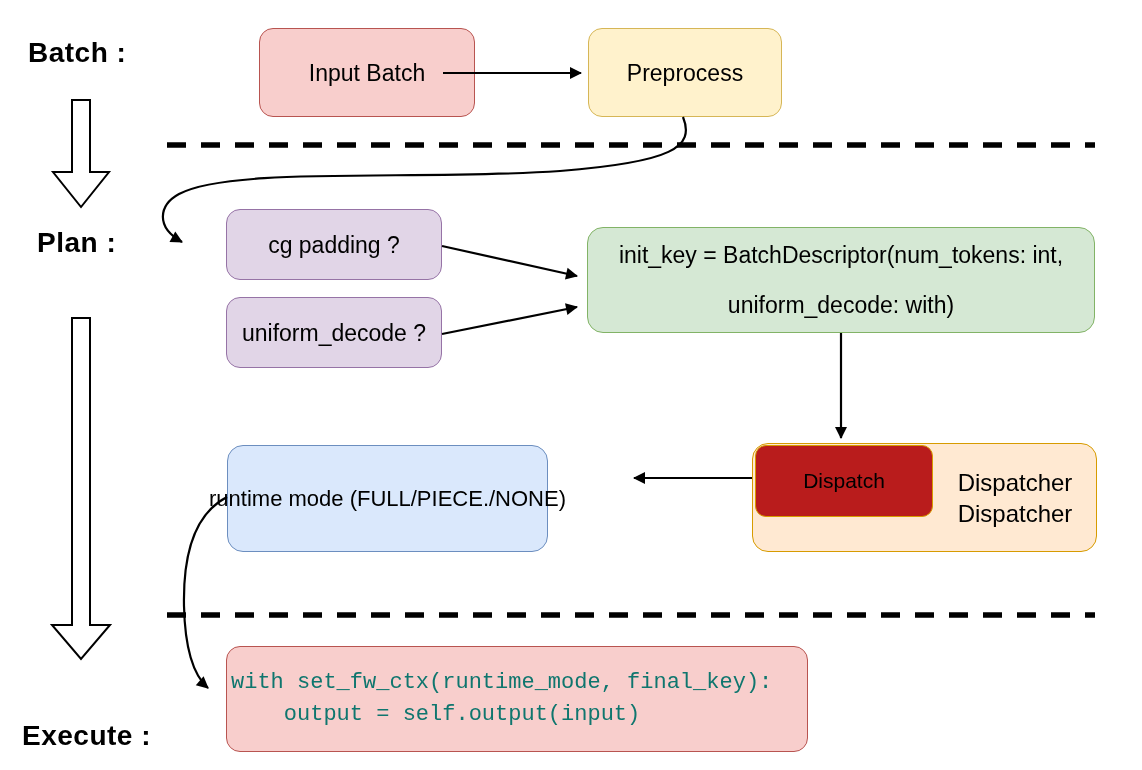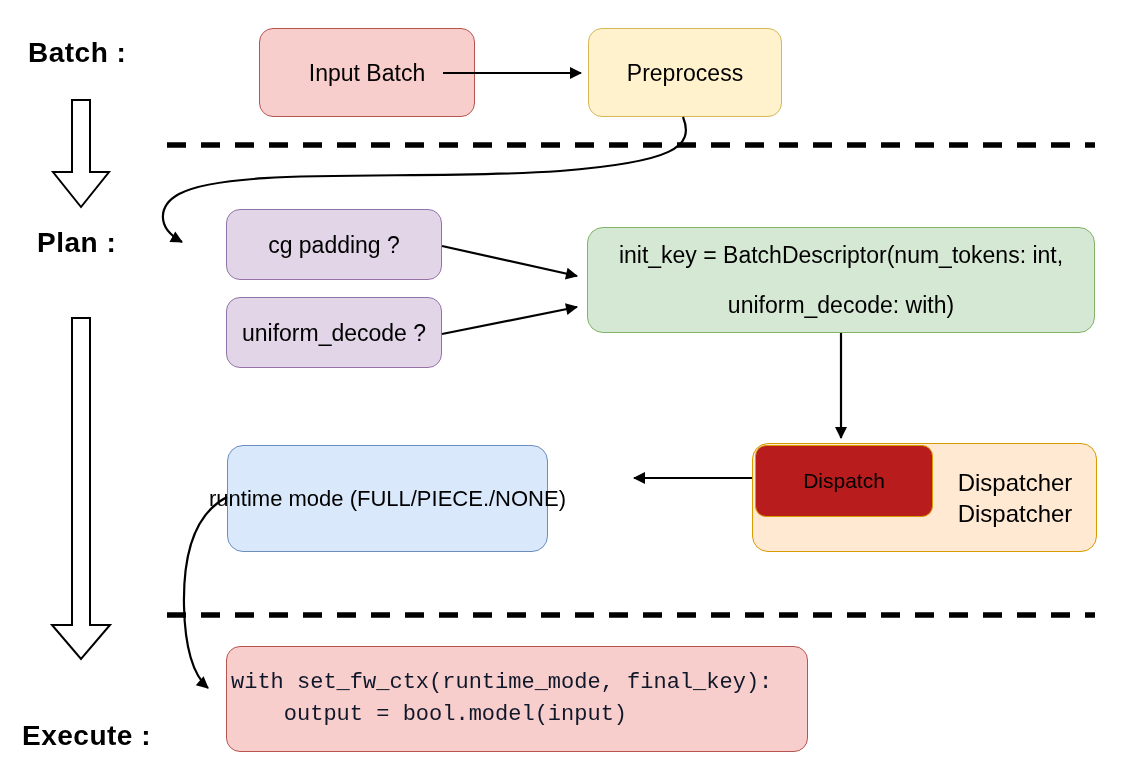--- a/index.html
+++ b/index.html
@@ -21,21 +21,21 @@
   .node-yellow { background:#fff2cc; border:1.6px solid #d6b656; border-radius:14px; font-size:23px; }
   .node-purple { background:#e1d5e7; border:1.6px solid #9673a6; border-radius:14px; font-size:23px; }
   .node-green  { background:#d5e8d4; border:1.6px solid #82b366; border-radius:16px; font-size:23px; }
   .node-blue   { background:#dae8fc; border:1.6px solid #6c8ebf; border-radius:16px; font-size:22px; }
   .node-orange-outer { background:#ffe9d2; border:1.6px solid #d79b00; border-radius:16px; }
   .node-orange-inner { background:#b91c1c; border:1.6px solid #d79b00; border-radius:11px; font-size:21px;text-align:center; }
   .cud-label { font-size:24px; line-height:31px; background:transparent; border:none; }
   .code-box {
     align-items:flex-start; justify-content:center;
     padding:0 0 0 4px; font-family:"Liberation Mono", monospace;
-    font-size:22px; line-height:32px; color:#0f172a; text-align:left;
+    font-size:22px; line-height:32px; color:#0f766e; text-align:left;
   }
   .code-line { white-space:pre; }
   .overlay { position:absolute; left:0; top:0; pointer-events:none; }
 </style>
 </head>
 <body>
 
 <div class="canvas">
 
   <div class="stage-label" style="left:28px; top:37px;">Batch :</div>
@@ -71,21 +71,21 @@
     <span class="bline">Dispatcher</span>
     <span class="bline">Dispatcher</span>
   </div>
 
   <div class="box node-blue" style="left:227px; top:445px; width:321px; height:107px;">
     <span class="bline">runtime mode (FULL/PIECE./NONE)</span>
   </div>
 
   <div class="box node-red code-box" style="left:226px; top:646px; width:582px; height:106px;">
     <div class="code-line">with set_fw_ctx(runtime_mode, final_key):</div>
-    <div class="code-line">    output = bool.model(input)</div>
+    <div class="code-line">    output = self.output(input)</div>
   </div>
 
   <svg class="overlay" width="1142" height="770" viewBox="0 0 1142 770">
     <defs>
       <marker id="ah" markerUnits="userSpaceOnUse" markerWidth="14" markerHeight="14" refX="12" refY="7" orient="auto">
         <path d="M1,1 L13,7 L1,13 Z" fill="#000000"></path>
       </marker>
     </defs>
 
     <line x1="167" y1="145" x2="1095" y2="145" stroke="#000000" stroke-width="5.5" stroke-dasharray="19 15"></line>

